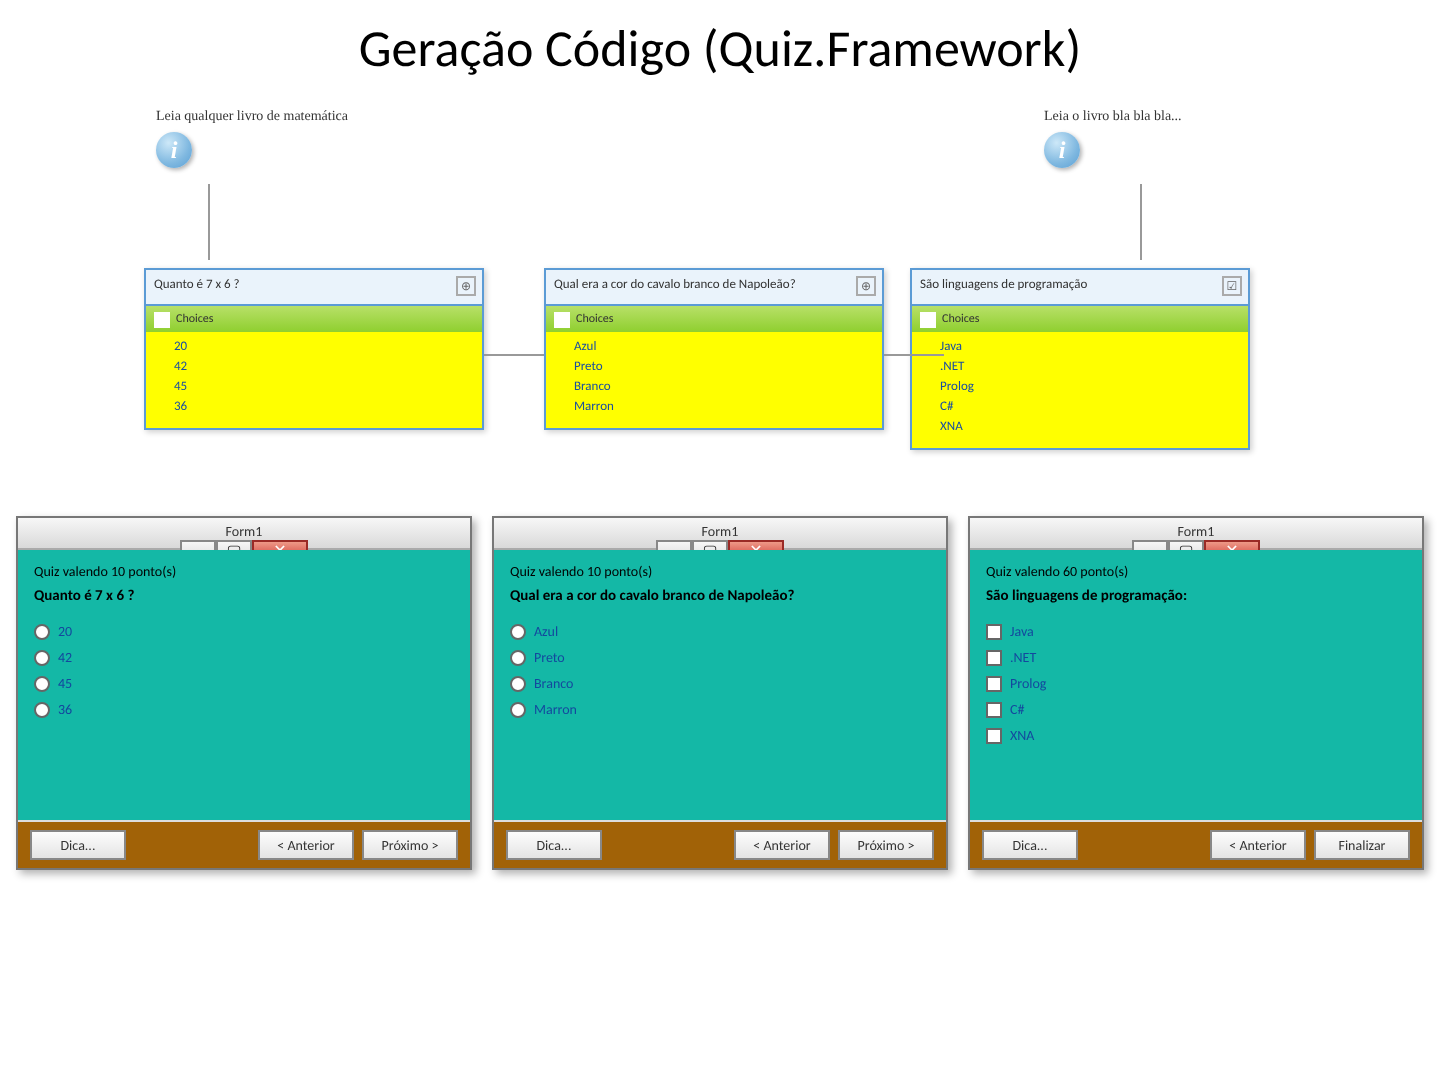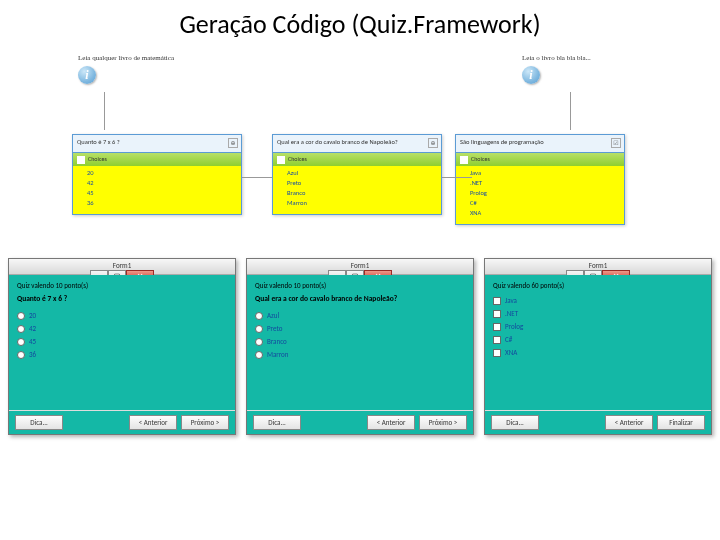--- a/index.html
+++ b/index.html
@@ -30,21 +30,21 @@
   .tb-btns { display: flex; gap: 0; }
   .tb-btn { width: 18px; height: 12px; border: 1px solid #888; background: linear-gradient(#f7f7f7,#d6d6d6); font-size: 8px; line-height: 10px; text-align: center; color: #333; }
   .tb-btn.max { }
   .tb-btn.close { background: linear-gradient(#e98, #c9302c); color: #fff; border-color: #9a2a26; width: 28px; }
   .win-body { background: #14b8a6; padding: 6px 8px 16px; min-height: 135px; position: relative; }
   .win-caption { font-size: 7px; color: #000; margin-bottom: 4px; }
   .win-question { font-size: 7.5px; font-weight: bold; margin-bottom: 6px; color: #000; }
   .opt-row { display: flex; align-items: center; gap: 4px; padding: 2px 0; color: #14489e; font-size: 7px; }
   .opt-row .radio { width: 8px; height: 8px; border: 1px solid #666; border-radius: 50%; background: #fff; }
   .opt-row .cbox { width: 8px; height: 8px; border: 1px solid #666; background: #fff; }
-  .win-footer { display: flex; justify-content: space-between; padding: 4px 6px; background: #14b8a6; border-top: 1px solid #ddd; gap: 12px; }
+  .win-footer { display: flex; justify-content: space-between; padding: 4px 6px; background: #a16207; border-top: 1px solid #ddd; gap: 12px; }
   .btn { border: 1px solid #888; background: linear-gradient(#fdfdfd,#e4e4e4); padding: 2px 6px; font-size: 7px; color: #333; min-width: 48px; text-align: center; }
   .btn-group { display: flex; gap: 4px; justify-content: space-between; }
 </style>
 </head>
 <body>
 
 <h1 class="slide-title">Geração Código (Quiz.Framework)</h1>
 
 <div class="diagram-area">
 
@@ -193,20 +193,21 @@
       <div class="tb-icon"></div>
       <div class="tb-title">Form1</div>
       <div class="tb-btns">
         <div class="tb-btn">—</div>
         <div class="tb-btn max">▢</div>
         <div class="tb-btn close">✕</div>
       </div>
     </div>
     <div class="win-body">
       <div class="win-caption">Quiz valendo 60 ponto(s)</div>
+      <div class="win-question">São linguagens de programação:</div>
       <div class="opt-row">
           <span class="cbox"></span>
           <span>Java</span>
         </div>
       <div class="opt-row">
           <span class="cbox"></span>
           <span>.NET</span>
         </div>
       <div class="opt-row">
           <span class="cbox"></span>

